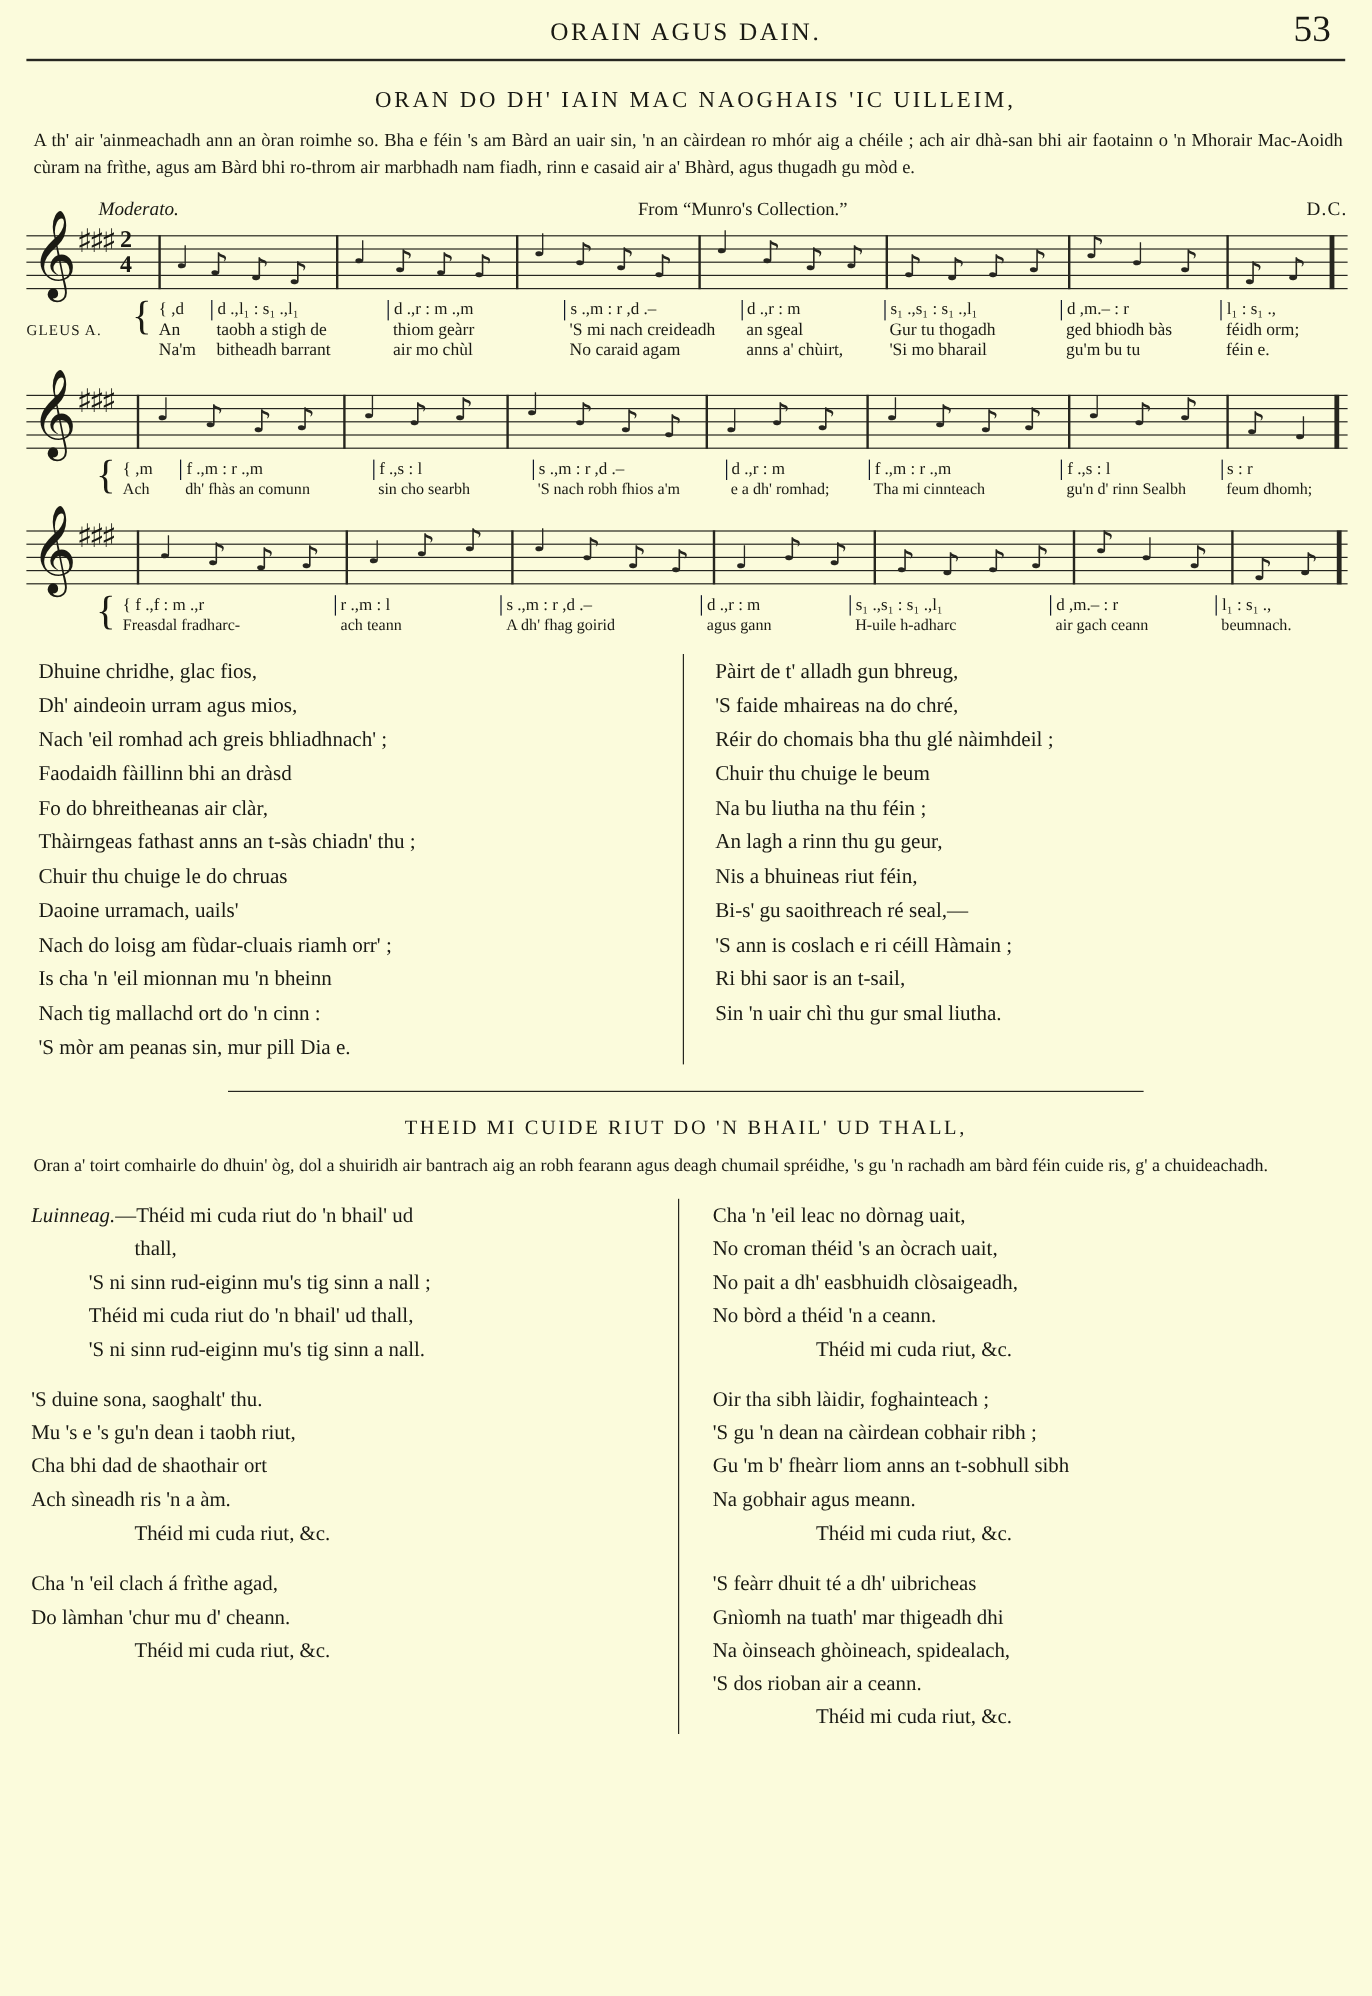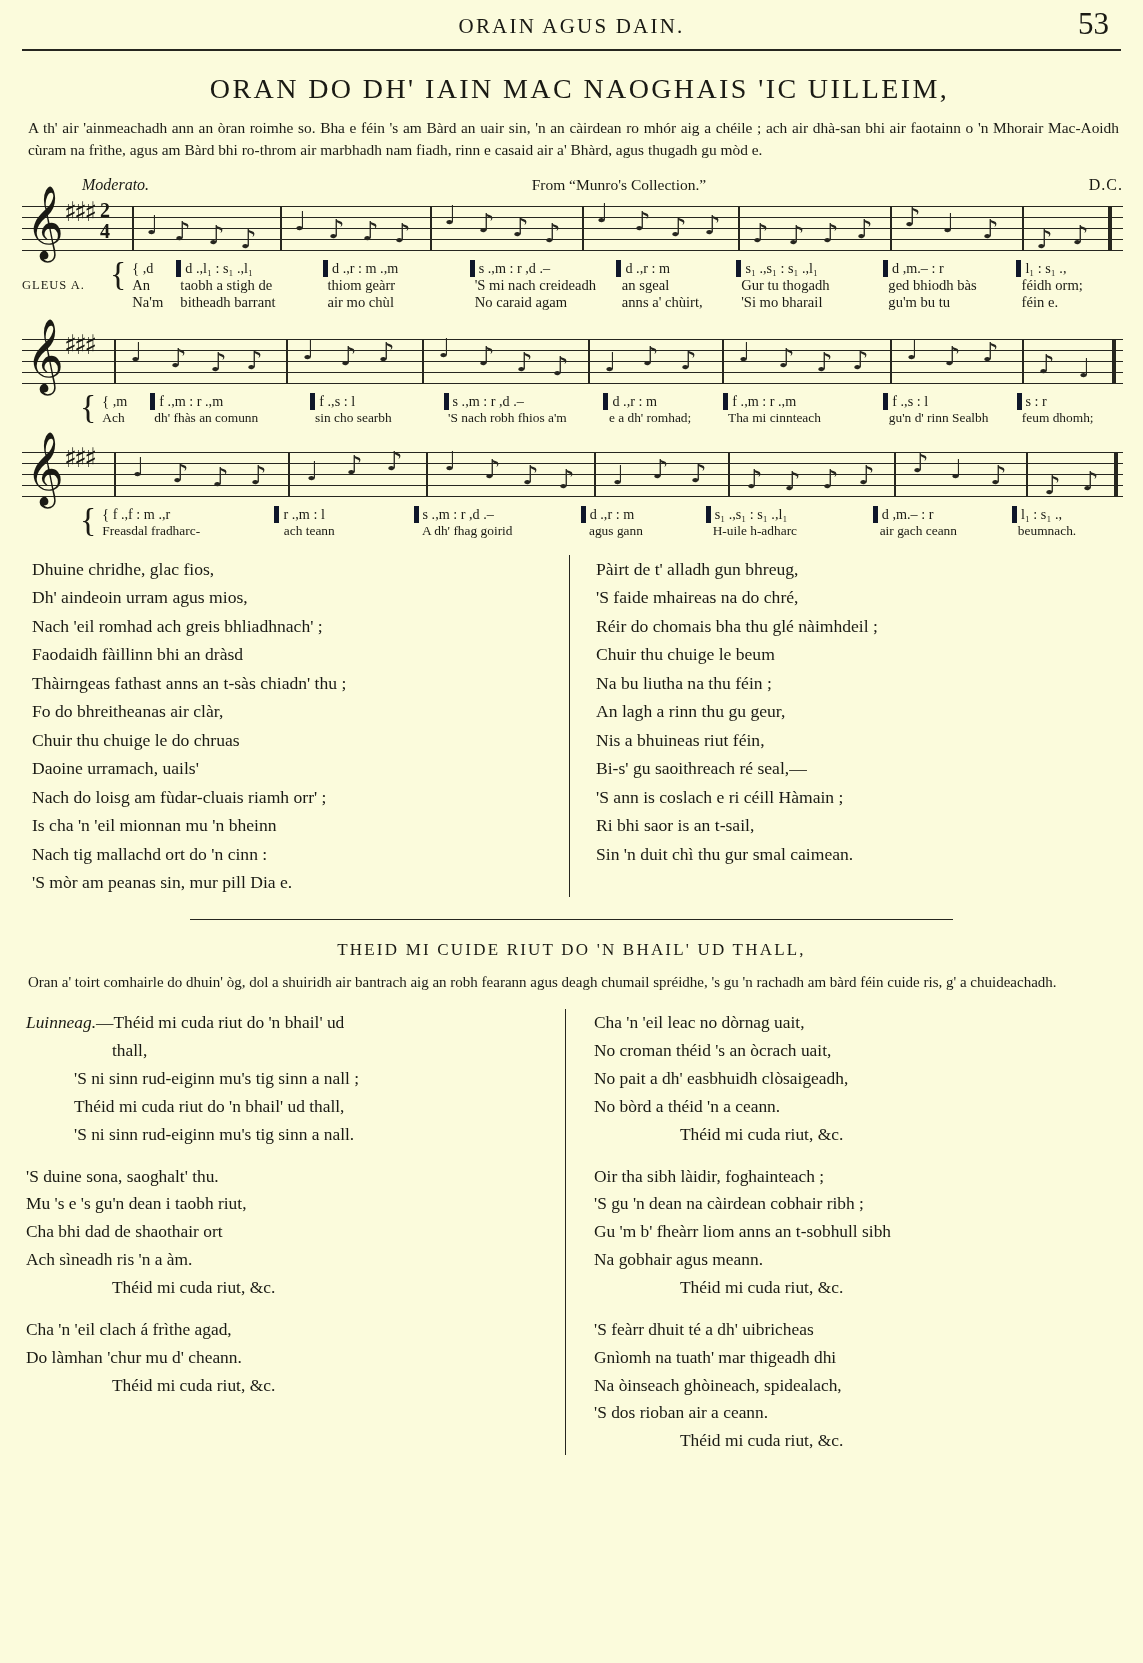--- a/index.html
+++ b/index.html
@@ -21,21 +21,21 @@
     font-size:21px;letter-spacing:2.2px;font-weight:400;
   }
   .runhead .pageno{
     position:absolute;right:34px;top:6px;font-size:31px;font-weight:400;
   }
   .rule{
     height:0;border-top:2.2px solid #262620;margin:10px 22px 0 22px;
   }
   
   .song-title{
-    text-align:center;font-size:28px;letter-spacing:2.4px;
+    text-align:center;font-size:19px;letter-spacing:2.4px;
     margin:22px 0 12px 16px;
   }
   .prose{
     font-size:15.4px;line-height:1.45;text-align:justify;
     margin:0 24px 0 28px;
   }
   .prose.small{font-size:15px;}
   
   .music{margin:14px 20px 0 22px;position:relative;}
   .music-top{
@@ -73,21 +73,21 @@
   }
   
   .solfa{
     display:flex;font-size:14.2px;margin:2px 0 0 0;align-items:stretch;
     font-family:"Liberation Serif",serif;
   }
   .solfa .lead{width:86px;font-size:12.5px;letter-spacing:1px;
     display:flex;align-items:center;}
   .solfa .brace{font-size:34px;line-height:0.8;padding:0 2px;}
   .solfa-cell{
-    border-left:5px solid #0f172a;padding:0 4px;white-space:nowrap;
+    border-left:1px solid #0f172a;padding:0 4px;white-space:nowrap;
   }
   .solfa-cell:first-child{border-left:none;}
   .solfa-row{display:flex;width:100%;}
   .lyric-row{display:flex;width:100%;font-size:14.6px;}
   .lyric-row .cell{padding:0 4px;white-space:nowrap;}
   
   .verse-block{
     display:flex;margin:16px 28px 0 32px;font-size:17.6px;line-height:1.62;
   }
   .verse-col{flex:1;}
@@ -357,41 +357,41 @@
       </div>
     </div>
   </div>
 
   <div class="verse-block">
     <div class="verse-col left">
       <div>Dhuine chridhe, glac fios,</div>
       <div>Dh' aindeoin urram agus mios,</div>
       <div>Nach 'eil romhad ach greis bhliadhnach' ;</div>
       <div>Faodaidh fàillinn bhi an dràsd</div>
+      <div>Fo do bhreitheanas air clàr,</div>
       <div>Thàirngeas fathast anns an t-sàs chiadn' thu ;</div>
-      <div>Fo do bhreitheanas air clàr,</div>
       <div>Chuir thu chuige le do chruas</div>
       <div>Daoine urramach, uails'</div>
       <div>Nach do loisg am fùdar-cluais riamh orr' ;</div>
       <div>Is cha 'n 'eil mionnan mu 'n bheinn</div>
       <div>Nach tig mallachd ort  do 'n cinn :</div>
       <div>'S mòr am peanas sin, mur pill Dia e.</div>
     </div>
     <div class="verse-col right">
       <div>Pàirt de t' alladh gun bhreug,</div>
       <div>'S faide mhaireas na do chré,</div>
       <div>Réir do chomais bha thu glé nàimhdeil ;</div>
       <div>Chuir thu chuige le  beum</div>
       <div>Na bu liutha na thu féin ;</div>
       <div>An lagh a rinn thu gu geur,</div>
       <div>Nis a bhuineas riut féin,</div>
       <div>Bi-s' gu saoithreach ré seal,—</div>
       <div>'S ann is coslach e ri céill Hàmain ;</div>
       <div>Ri bhi saor is an t-sail,</div>
-      <div>Sin 'n duit chì thu gur smal caimean.</div>
+      <div>Sin 'n uair chì thu gur smal liutha.</div>
     </div>
   </div>
 
   <div class="sep-rule"></div>
 
   <div class="song2-title">THEID MI CUIDE RIUT DO 'N BHAIL' UD THALL,</div>
   <div class="prose small">Oran a' toirt comhairle do dhuin' òg, dol a shuiridh air bantrach aig an robh fearann agus deagh chumail spréidhe, 's gu 'n rachadh am bàrd féin cuide ris, g' a chuideachadh.</div>
 
   <div class="luinneag-block">
     <div class="lb-left">

